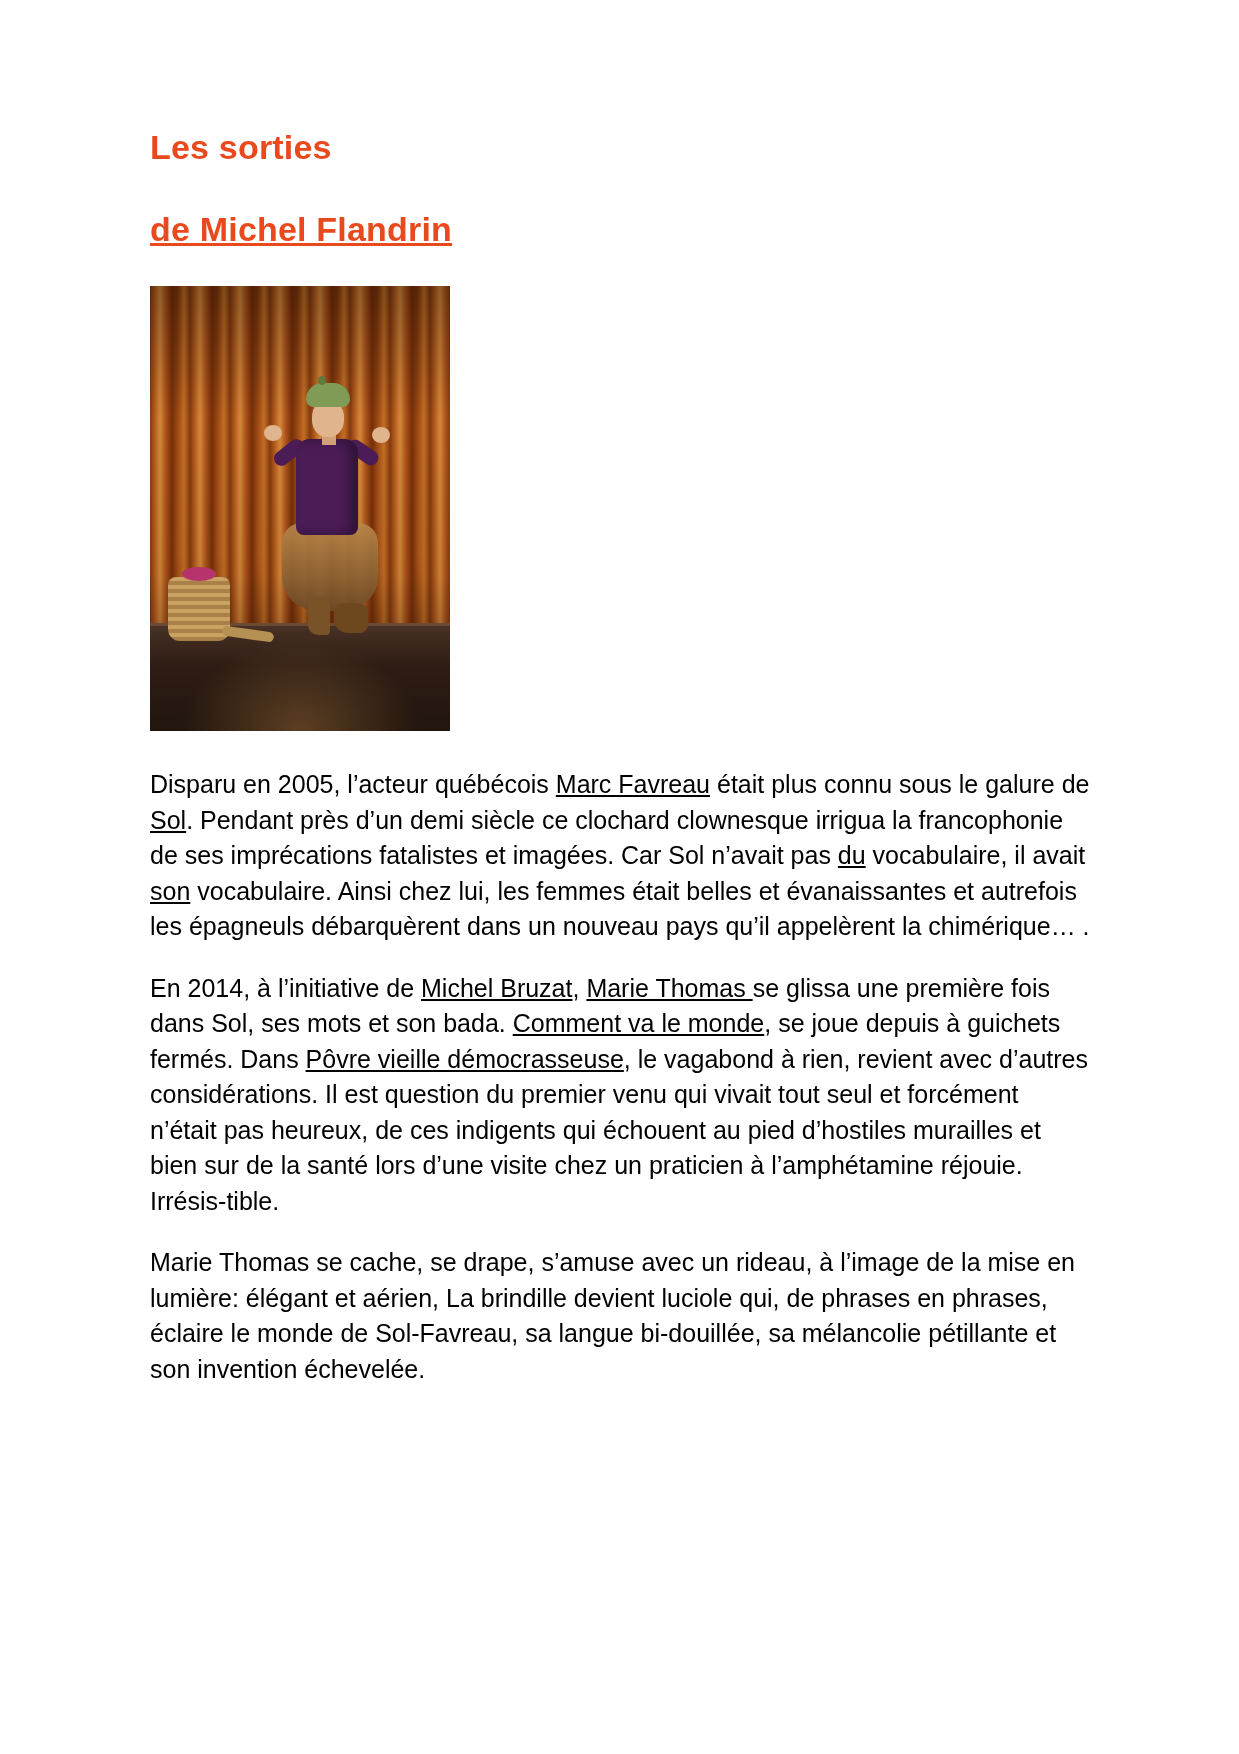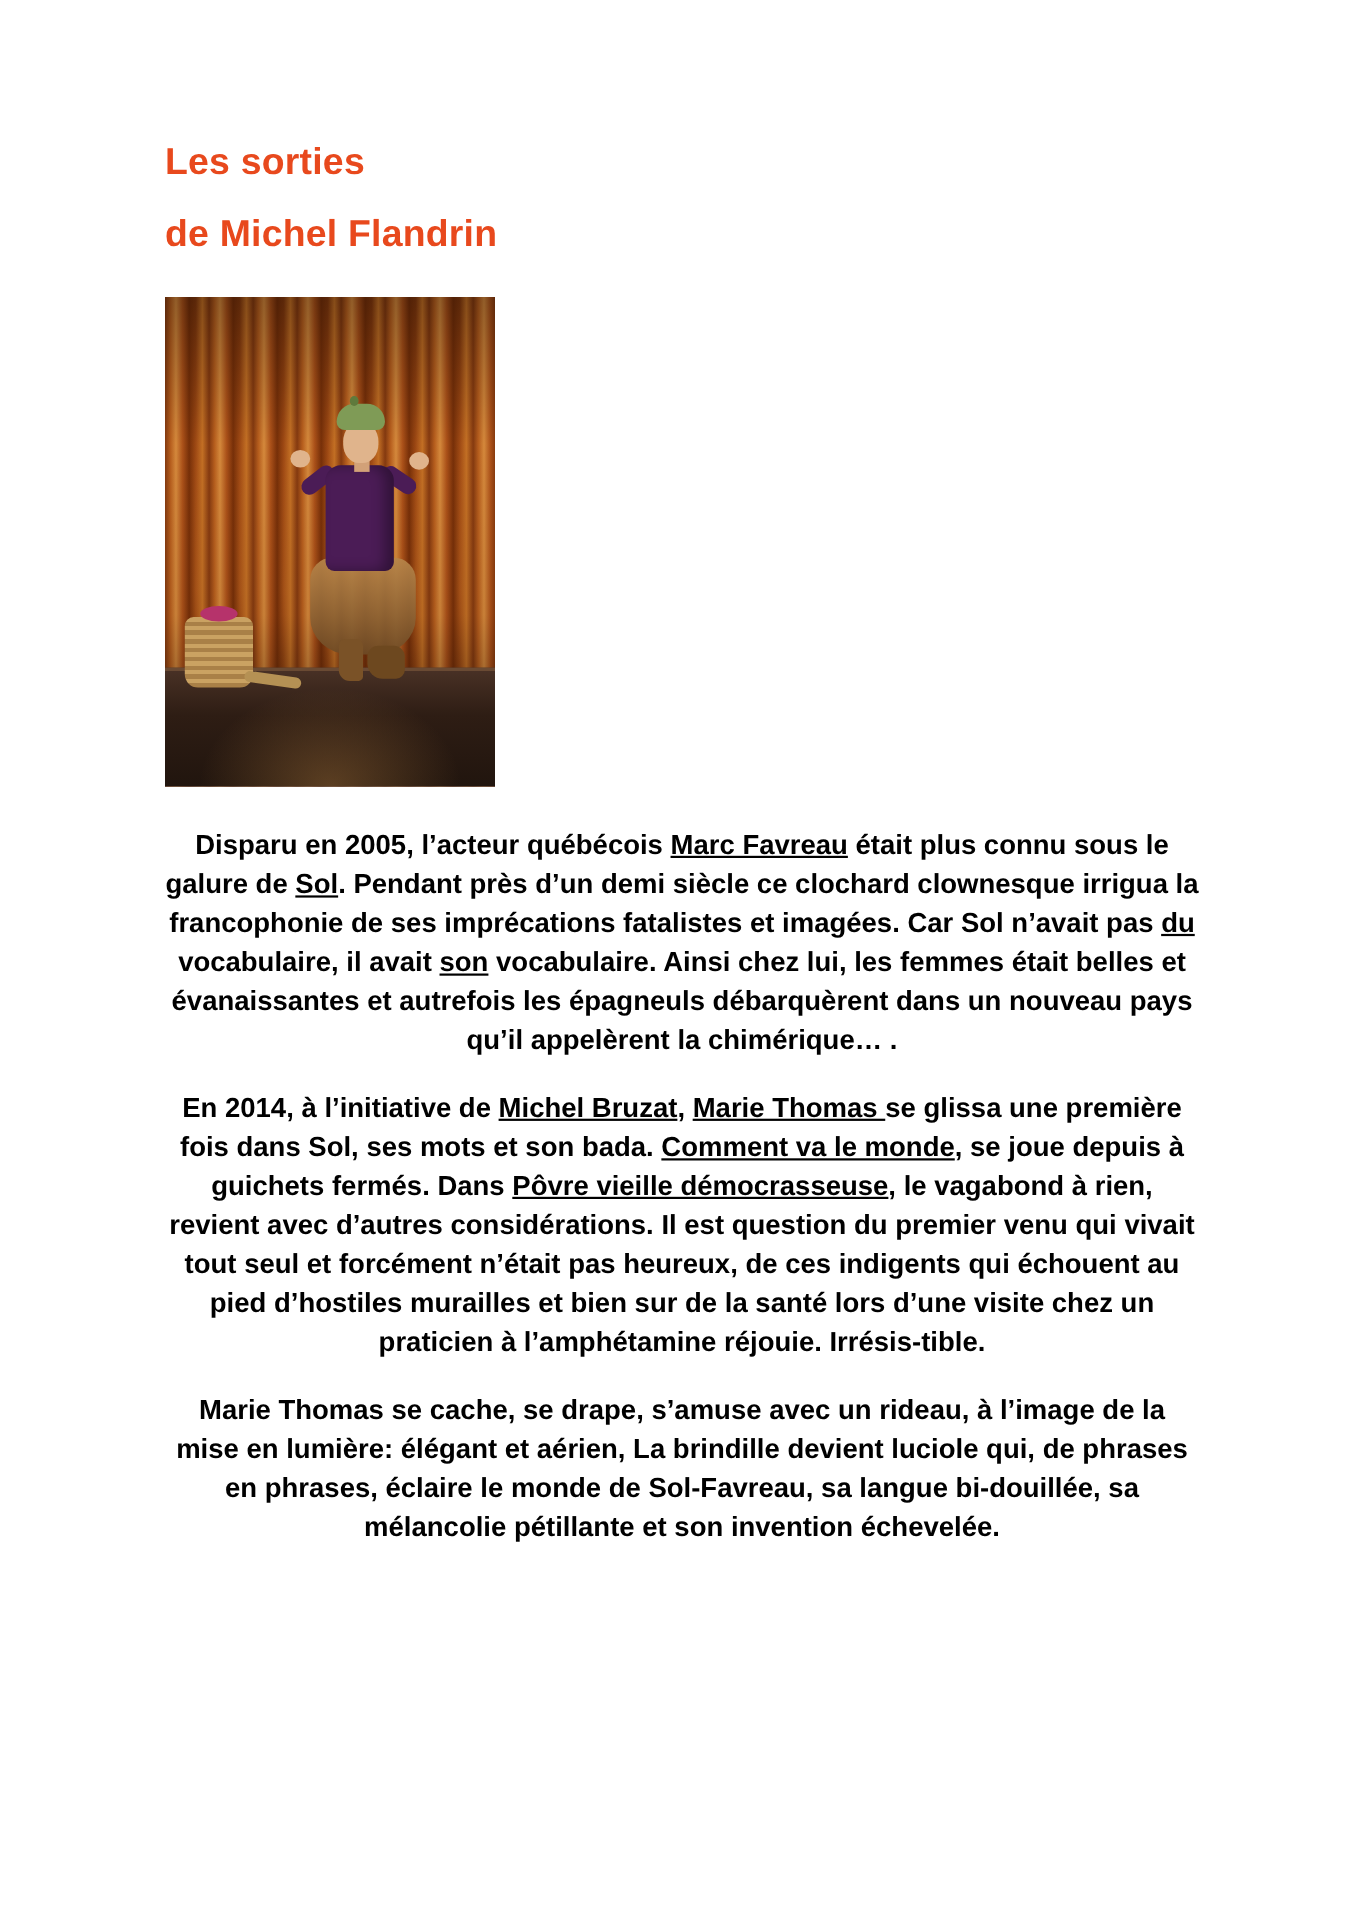--- a/index.html
+++ b/index.html
@@ -30,22 +30,23 @@
   }
   .title-line {
     color: #E8491D;
     font-weight: bold;
     font-size: 34px;
     line-height: 1.0;
     margin: 0 0 8px 0;
     letter-spacing: 0.2px;
   }
   .title-line.second {
-    margin-top: 32px;
+    margin-top: 48px;
     margin-bottom: 0;
+    text-decoration: underline;
   }
   .photo-wrap {
     margin-top: 40px;
     width: 300px;
     height: 445px;
     position: relative;
     overflow: hidden;
     background: #3a1a0c;
   }
   
@@ -151,22 +152,21 @@
   }
   
   .body-text {
     margin-top: 36px;
     font-size: 25px;
     line-height: 1.42;
     color: #000000;
   }
   .body-text p {
     margin: 0 0 26px 0;
-    text-align: center;
-    font-weight: bold;
+    text-align: left;
   }
   .body-text p:last-child { margin-bottom: 0; }
   u.u { text-decoration: underline; }
   .footer-line {
     margin-top: 28px;
     font-size: 25px;
     font-weight: bold;
     font-style: italic;
     text-decoration: underline;
   }

